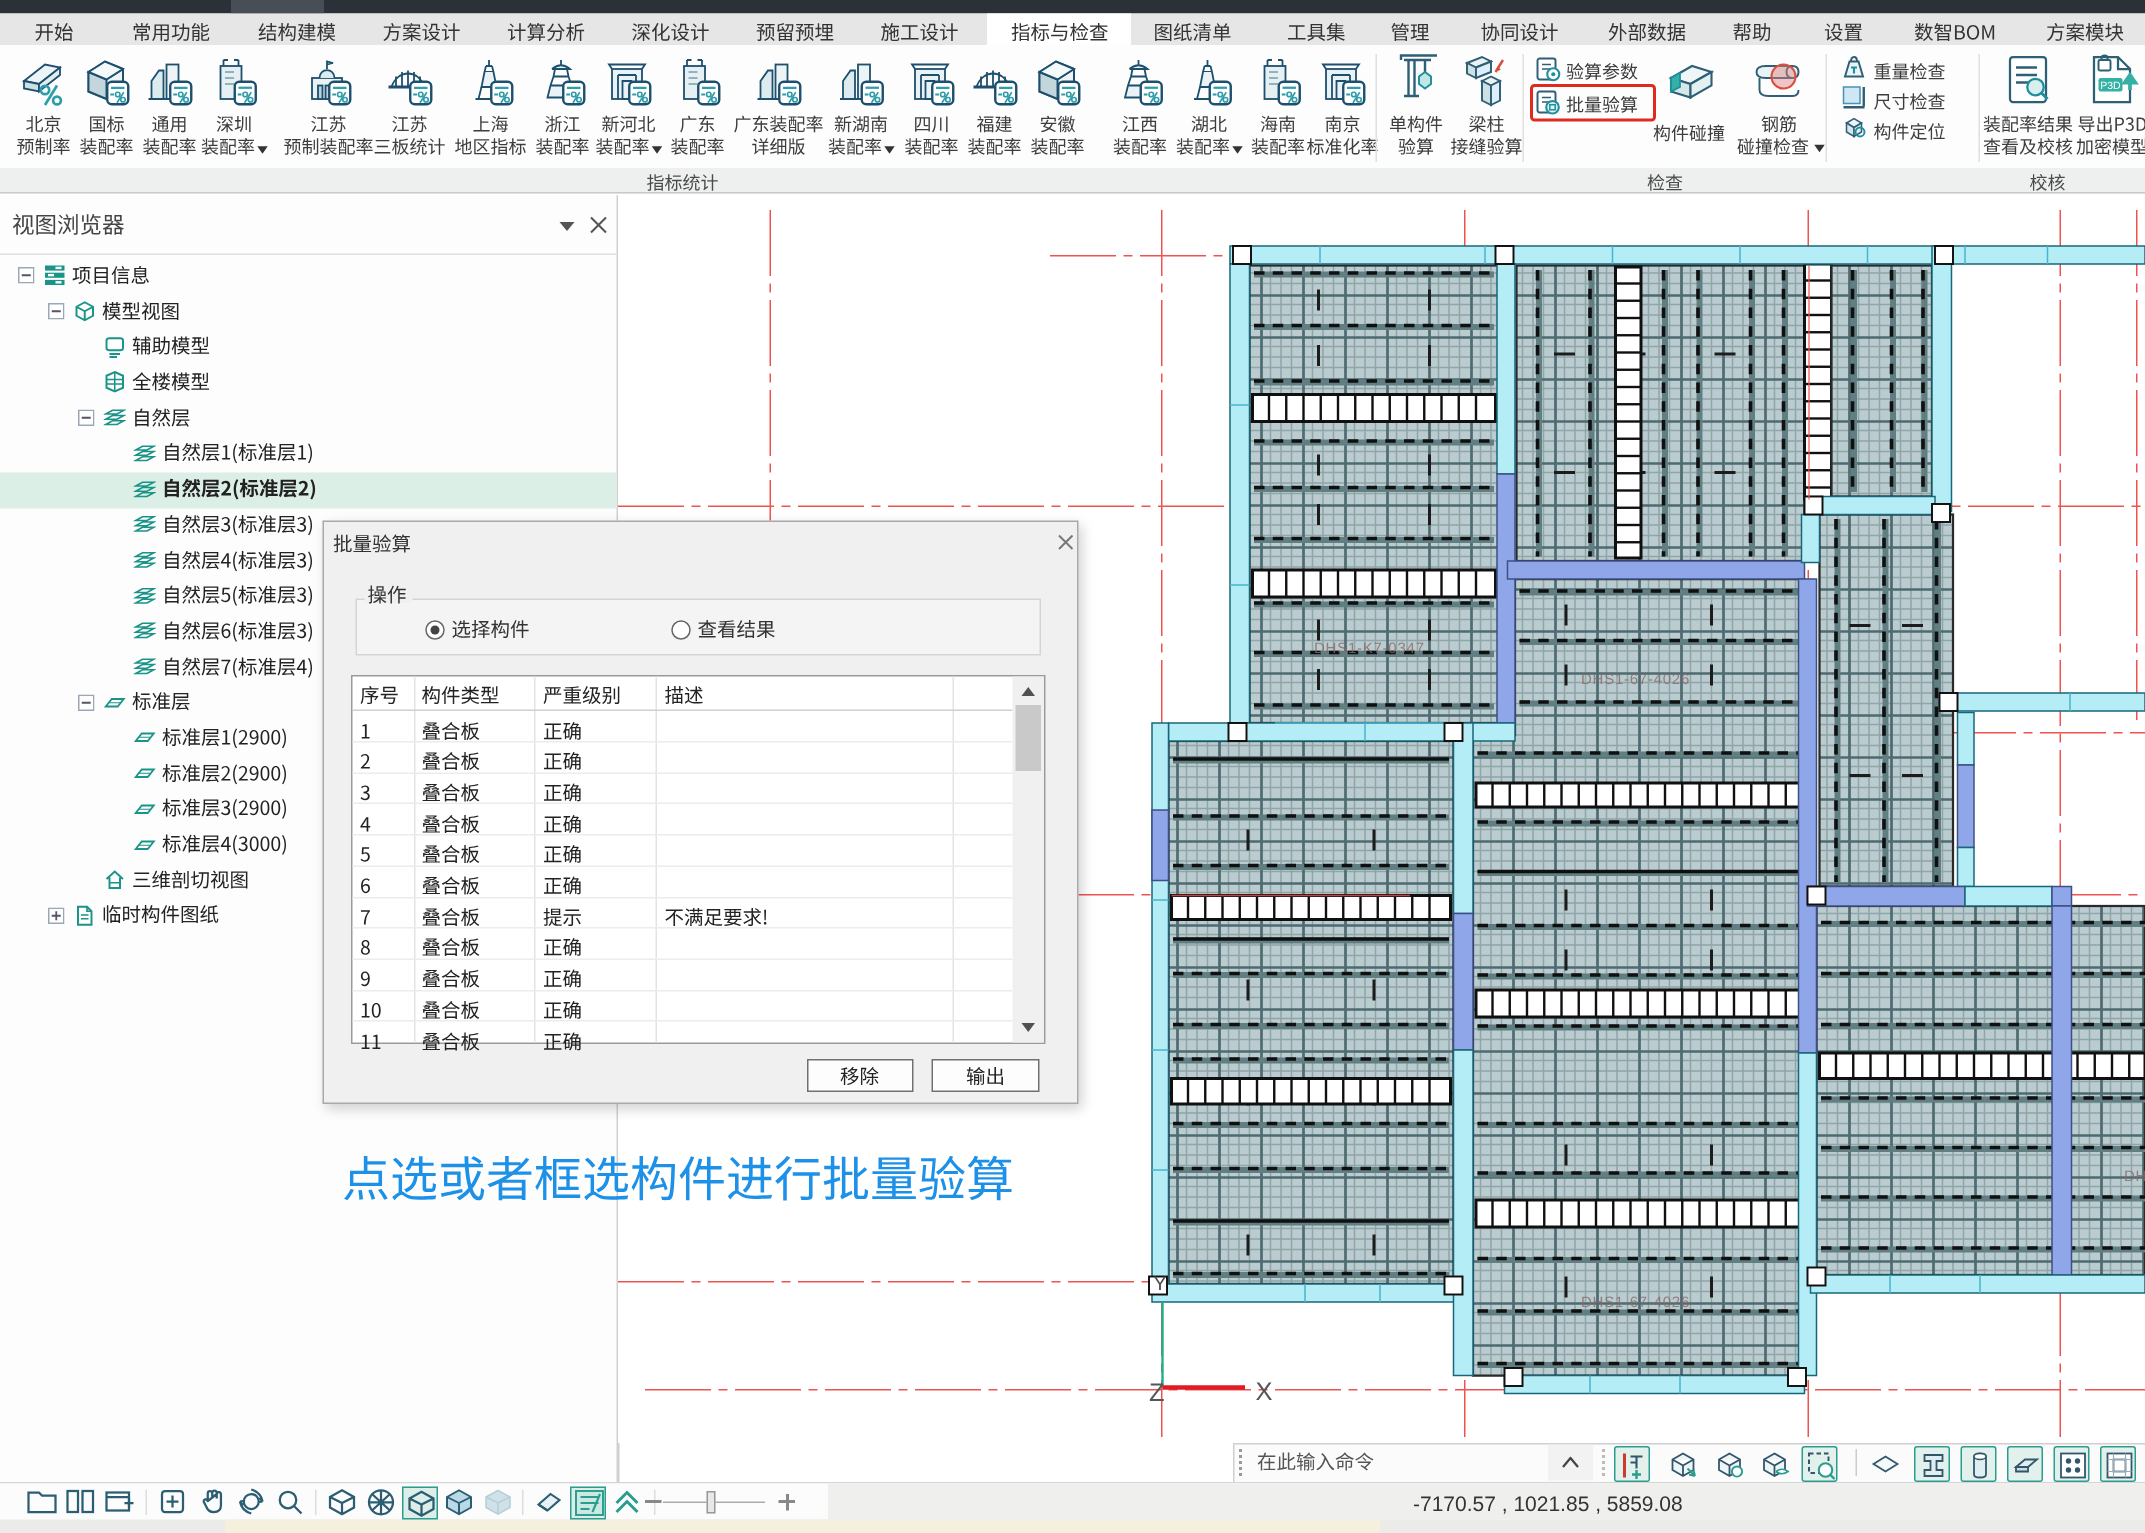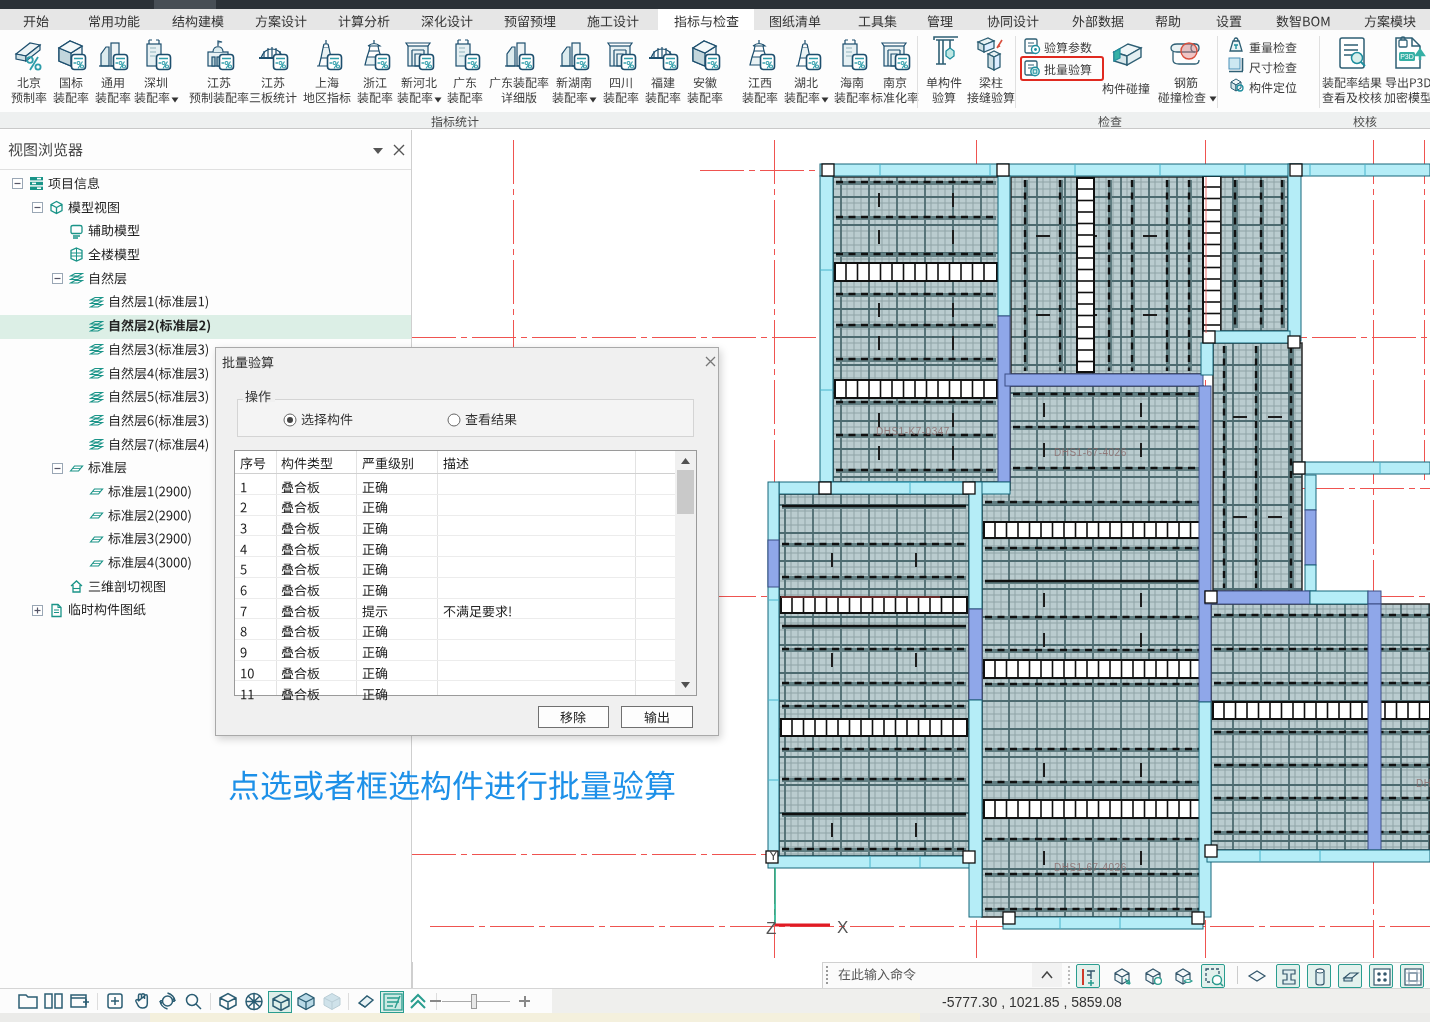--- a/index.html
+++ b/index.html
@@ -2263,21 +2263,21 @@
     </svg></div>
 <div class="abs" style="left:1400px;top:964px;width:24px;height:24px;background:#e3f1ed;border:1px solid #2a9d8f;border-radius:2px"><svg width="22" height="22" viewBox="0 0 22 22" style="margin:1px">
       <rect x="3" y="3" width="16" height="16" fill="#fff" stroke="#33566b" stroke-width="1.2"></rect>
       <rect x="7" y="7" width="8" height="8" fill="none" stroke="#33566b" stroke-width="1.1"></rect>
       <path d="M3 7 H19 M3 15 H19 M7 3 V19 M15 3 V19" stroke="#9ab" stroke-width="0.8"></path>
     </svg></div>
 
 <div class="abs" style="left:0;top:988px;width:1430px;height:1px;background:#d5d5d5"></div>
 <div class="abs" style="left:0;top:989px;width:1430px;height:24px;background:#fcfcfc"></div>
 <div class="abs" style="left:552px;top:989px;width:878px;height:24px;background:#efefed"></div>
-<div class="abs" style="left:942px;top:994px;font-size:14px;color:#333">-5777.30 , 1021.85 , 5859.08</div>
+<div class="abs" style="left:942px;top:994px;font-size:14px;color:#333">-7170.57 , 1021.85 , 5859.08</div>
 <div class="abs" style="left:0;top:1013px;width:1430px;height:9px;background:#ebebe9"></div>
 <div class="abs" style="left:150px;top:1013px;width:770px;height:9px;background:#f4f0dd"></div>
 <div class="abs" style="left:16px;top:991px;width:24px;height:22px;"><svg width="22" height="20" viewBox="0 0 22 20" style="margin:0 1px">
       <path d="M2 4 H9 L11 6 H20 V17 H2 Z" stroke="#2b5d73" stroke-width="1.5" fill="none"></path>
     </svg></div>
 <div class="abs" style="left:42px;top:991px;width:24px;height:22px;"><svg width="22" height="20" viewBox="0 0 22 20" style="margin:0 1px">
       <rect x="2" y="3" width="7" height="14" stroke="#2b5d73" stroke-width="1.5" fill="none"></rect>
       <rect x="12" y="3" width="7" height="14" stroke="#2b5d73" stroke-width="1.5" fill="none"></rect>
     </svg></div>
 <div class="abs" style="left:68px;top:991px;width:24px;height:22px;"><svg width="22" height="20" viewBox="0 0 22 20" style="margin:0 1px">

